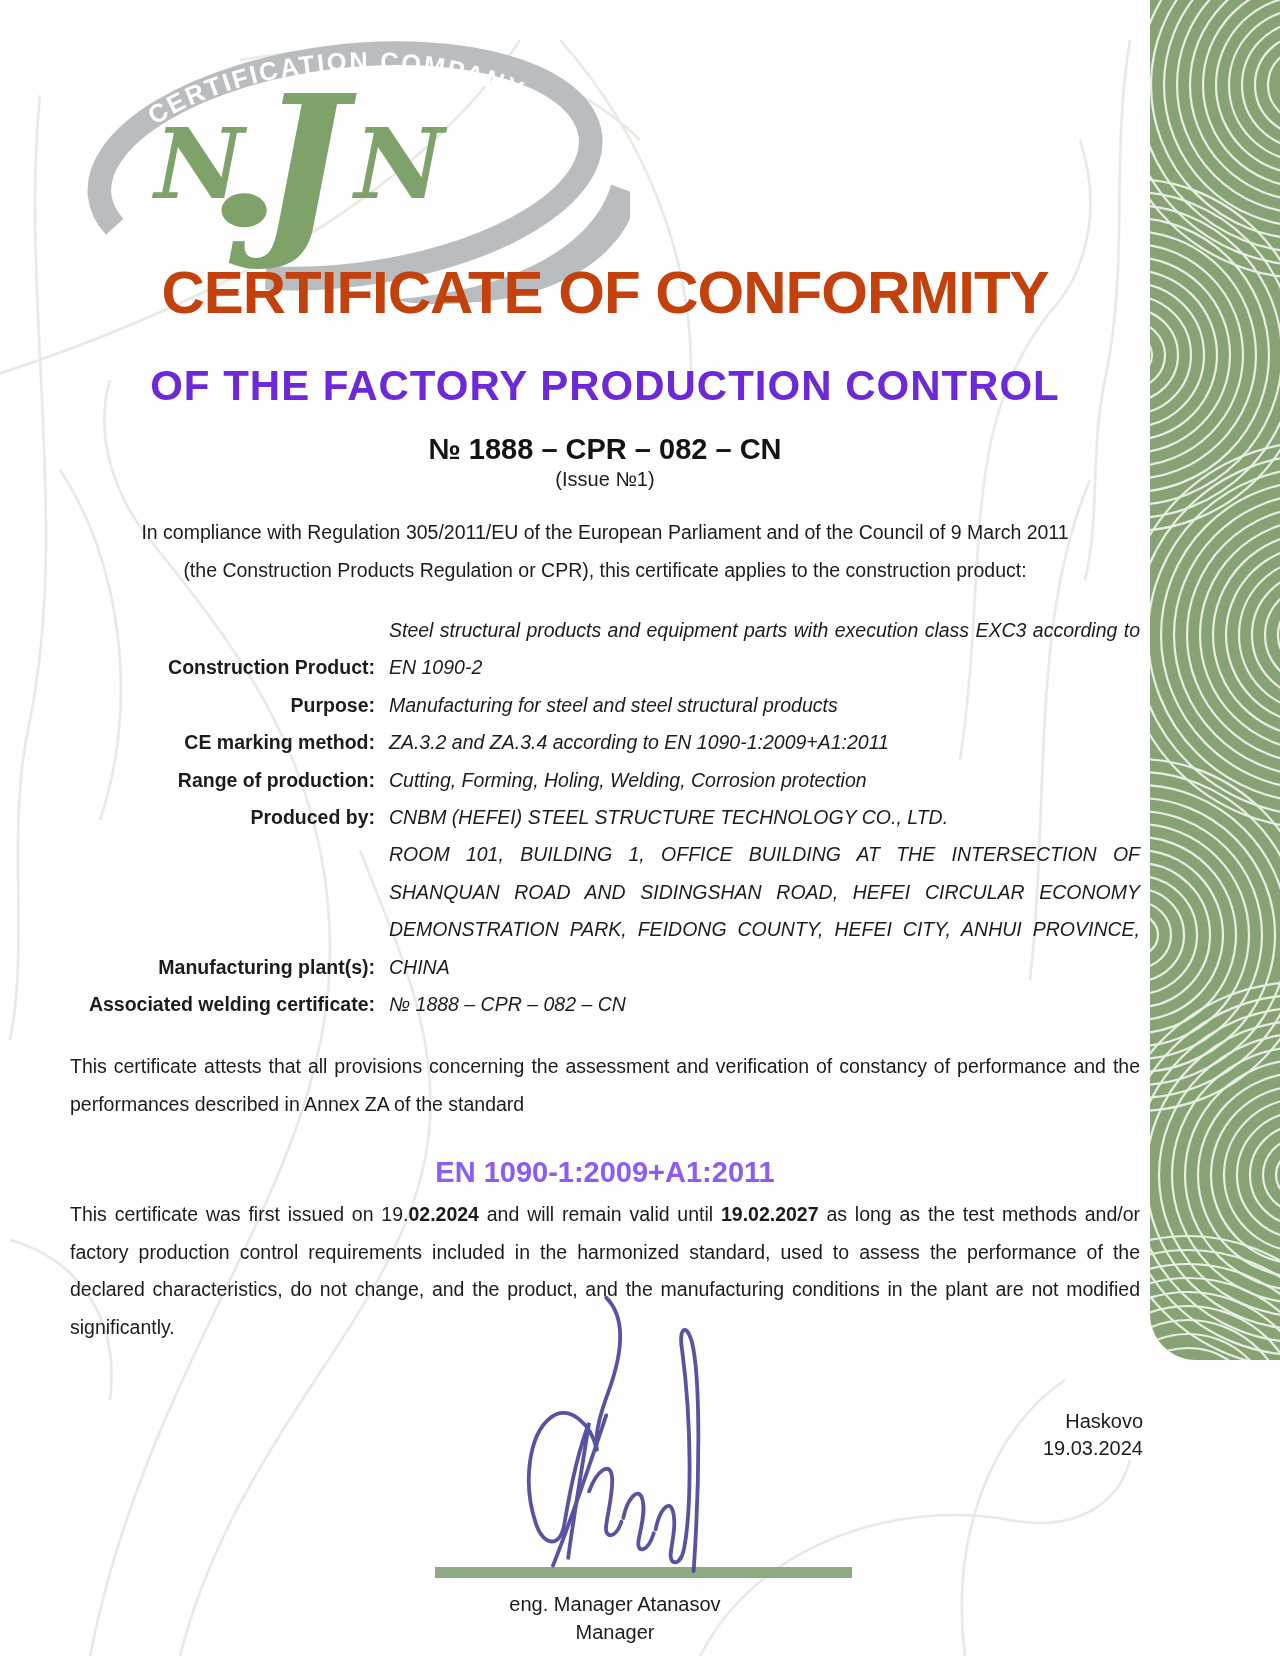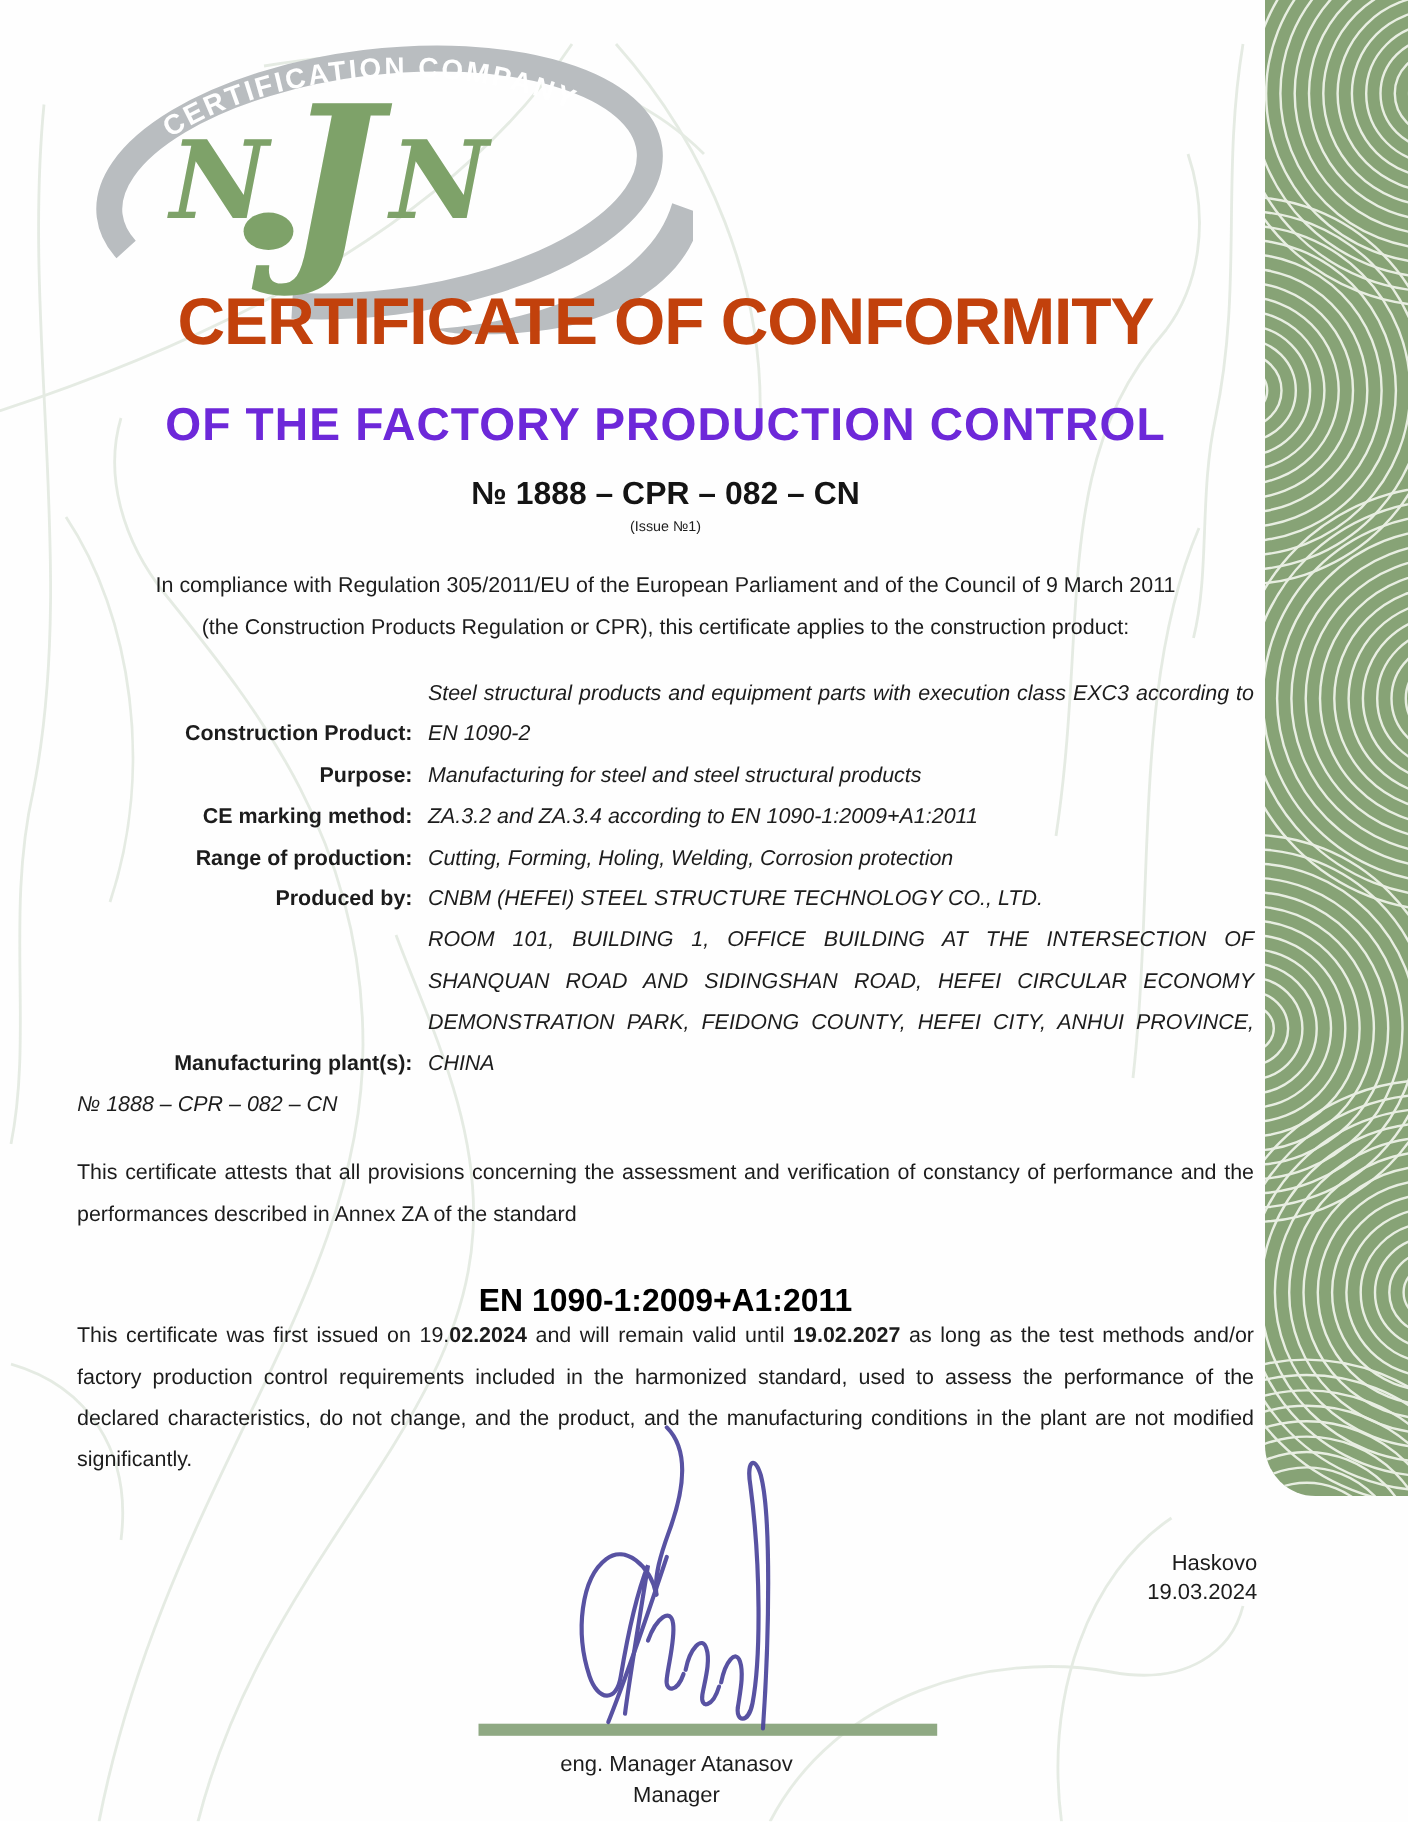--- a/index.html
+++ b/index.html
@@ -12,30 +12,30 @@
   .band{
     position:absolute;top:0;left:1150px;width:130px;height:1360px;
     background:#87a376;border-radius:0 0 0 46px;overflow:hidden;z-index:1;
   }
   .band svg{display:block;}
   .logo{position:absolute;left:45px;top:14px;z-index:2;}
   .tblock{position:absolute;left:70px;width:1070px;text-align:center;z-index:2;}
   .title-main{top:260px;font-size:60px;font-weight:bold;letter-spacing:-1px;color:#c2410c;line-height:66px;}
   .title-sub{top:362px;font-size:42px;font-weight:bold;letter-spacing:1px;line-height:48px;color:#6d28d9;}
   .cert-no{top:432px;font-size:29px;font-weight:bold;line-height:34px;color:#141414;}
-  .issue{top:466px;font-size:13px;line-height:26px;}
+  .issue{top:466px;font-size:20px;line-height:26px;}
   .intro{top:514px;font-size:19.5px;line-height:37.5px;}
   .fields{position:absolute;left:70px;top:612px;width:1070px;font-size:19.5px;line-height:37.4px;z-index:2;}
   .frow{display:flex;gap:14px;align-items:flex-end;}
   .flabel{width:305px;flex:none;text-align:right;font-weight:bold;}
   .fvalue{flex:1;text-align:justify;font-style:italic;}
   .para{position:absolute;left:70px;width:1070px;font-size:19.5px;line-height:37.5px;text-align:justify;z-index:2;}
   .attest{top:1048px;}
   .standard{position:absolute;left:70px;top:1155px;width:1070px;text-align:center;
-    font-size:29px;font-weight:bold;line-height:34px;z-index:2;color:#000000;margin-top:11px;}
+    font-size:29px;font-weight:bold;line-height:34px;z-index:2;color:#8b5cf6;}
   .validity{top:1196px;}
   .place{position:absolute;right:137px;top:1408px;text-align:right;font-size:20px;line-height:27px;z-index:2;}
   .signature{position:absolute;left:515px;top:1285px;z-index:3;}
   .sig-line{position:absolute;left:435px;top:1567px;width:417px;height:11px;background:#8fa983;z-index:2;}
   .signatory{position:absolute;left:415px;top:1590px;width:400px;text-align:center;
     font-size:20px;line-height:28px;z-index:2;}
 </style>
 </head>
 <body>
 
@@ -194,20 +194,21 @@
       </div>
       <div class="frow">
         <div class="flabel">Produced by:</div>
         <div class="fvalue">CNBM (HEFEI) STEEL STRUCTURE TECHNOLOGY CO., LTD.</div>
       </div>
       <div class="frow">
         <div class="flabel">Manufacturing plant(s):</div>
         <div class="fvalue">ROOM 101, BUILDING 1, OFFICE BUILDING AT THE INTERSECTION OF SHANQUAN ROAD AND SIDINGSHAN ROAD, HEFEI CIRCULAR ECONOMY DEMONSTRATION PARK, FEIDONG COUNTY, HEFEI CITY, ANHUI PROVINCE, CHINA</div>
       </div>
       <div class="frow">
+        <div class="flabel">Associated welding certificate:</div>
         <div class="fvalue">№ 1888 – CPR – 082 – CN</div>
       </div>
     </div>
 
   <div class="para attest">This certificate attests that all provisions concerning the assessment and verification of constancy of performance and the performances described in Annex ZA of the standard</div>
 
   <div class="standard">EN 1090-1:2009+A1:2011</div>
 
   <div class="para validity">This certificate was first issued on 19.<b>02.2024</b> and will remain valid until <b>19.02.2027</b> as long as the test methods and/or factory production control requirements included in the harmonized standard, used to assess the performance of the declared characteristics, do not change, and the product, and the manufacturing conditions in the plant are not modified significantly.</div>
 

